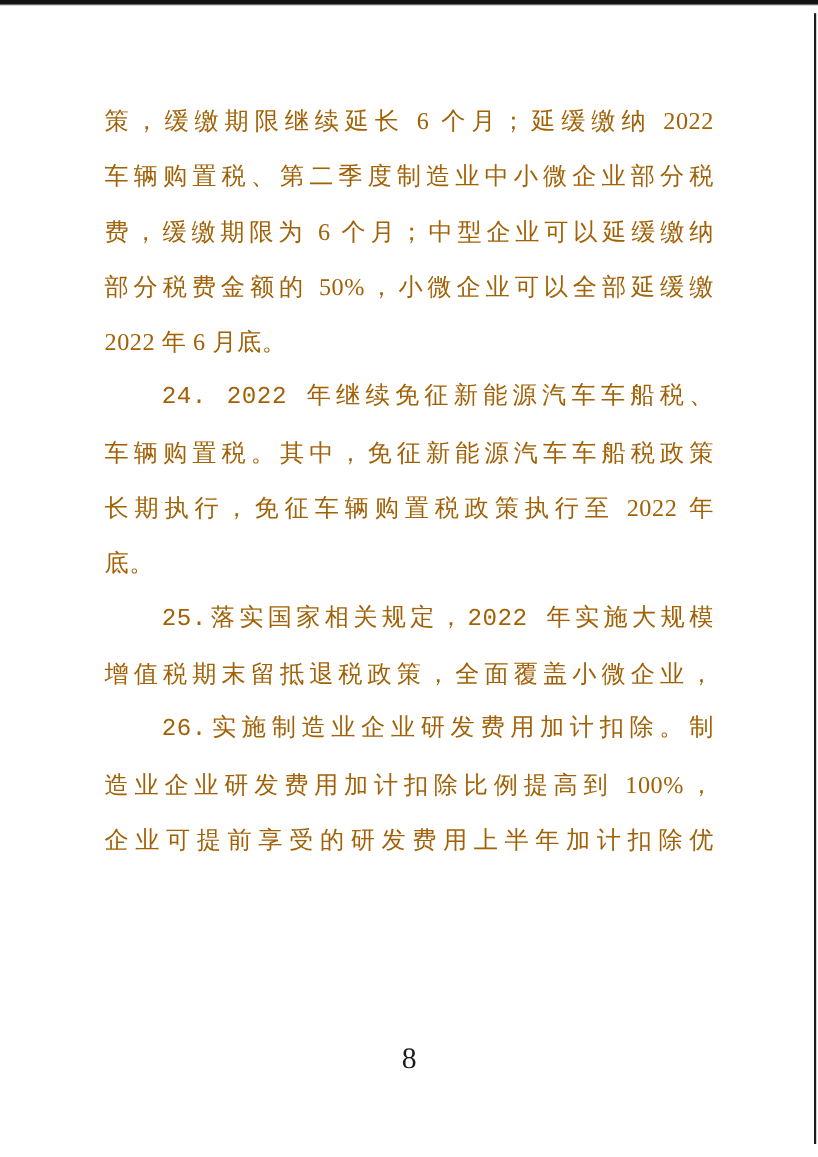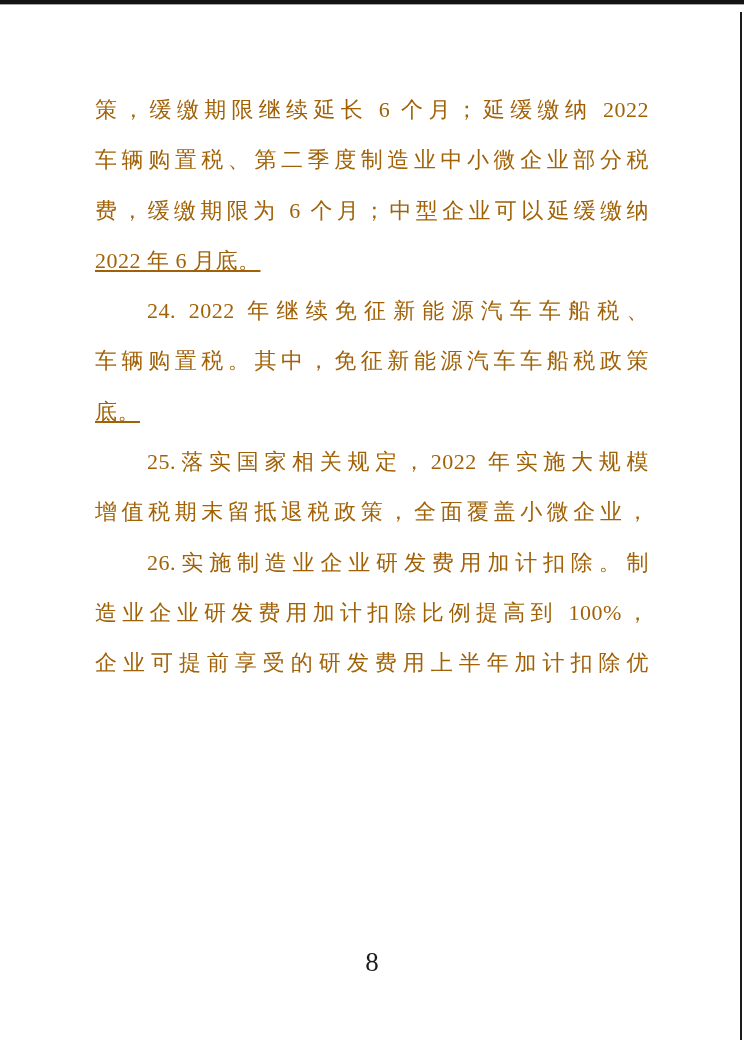--- a/index.html
+++ b/index.html
@@ -44,24 +44,24 @@
     line-height: 50.3px;
     letter-spacing: 0.5px;
   }
   .j {
     text-align: justify;
     text-align-last: justify;
   }
   .noj {
     text-align: left;
     text-align-last: left;
-    text-decoration: underline;
   }
   .indent {
     text-indent: 52px;
+    font-family: Liberation Mono, monospace;
   }
   .page-number {
     position: absolute;
     left: 95px;
     top: 938px;
     width: 554px;
     height: 48px;
     line-height: 48px;
     text-align: center;
     font-size: 27px;
@@ -75,24 +75,26 @@
 <div>
 
   <div class="scan-bar-top"></div>
   <div class="scan-line-right"></div>
 
   <div class="text-block">
 
     <div class="line j">策，缓缴期限继续延长 6 个月；延缓缴纳 2022</div>
     <div class="line j">车辆购置税、第二季度制造业中小微企业部分税</div>
     <div class="line j">费，缓缴期限为 6 个月；中型企业可以延缓缴纳</div>
+    <div class="line j">部分税费金额的 50%，小微企业可以全部延缓缴</div>
     <div class="line noj">2022 年 6 月底。</div>
 
     <div class="line j indent">24. 2022 年继续免征新能源汽车车船税、</div>
     <div class="line j">车辆购置税。其中，免征新能源汽车车船税政策</div>
+    <div class="line j">长期执行，免征车辆购置税政策执行至 2022 年</div>
     <div class="line noj">底。</div>
 
     <div class="line j indent">25.落实国家相关规定，2022 年实施大规模</div>
     <div class="line j">增值税期末留抵退税政策，全面覆盖小微企业，</div>
 
     <div class="line j indent">26.实施制造业企业研发费用加计扣除。制</div>
     <div class="line j">造业企业研发费用加计扣除比例提高到 100%，</div>
     <div class="line j">企业可提前享受的研发费用上半年加计扣除优</div>
   </div>
 

